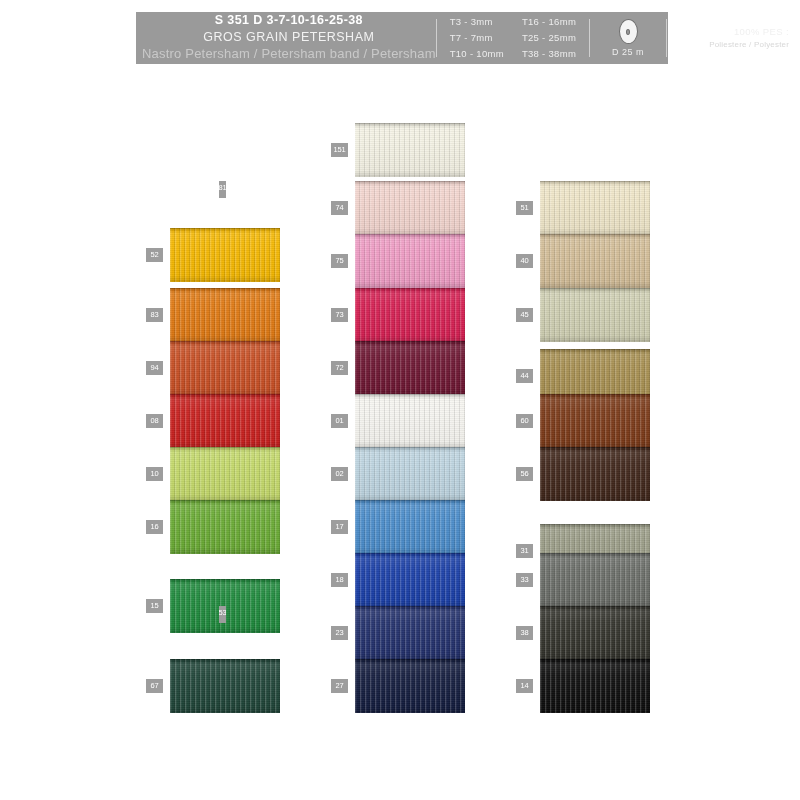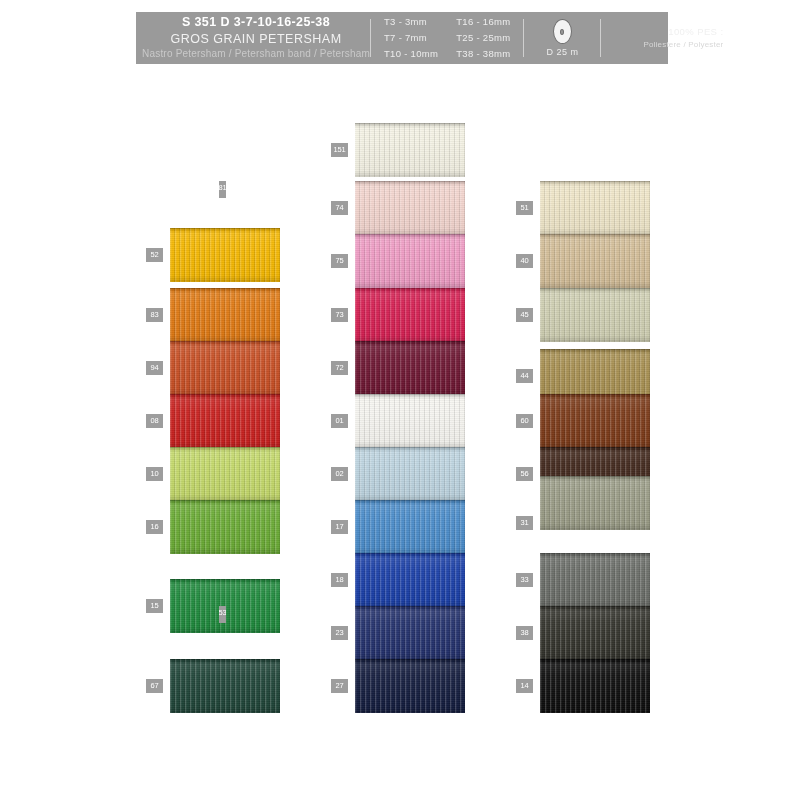--- a/index.html
+++ b/index.html
@@ -55,21 +55,21 @@
     white-space: nowrap;
   }
   #header-name {
     font-size: 12.5px;
     letter-spacing: 0.5px;
     color: #f2f2f2;
     line-height: 1.3;
     white-space: nowrap;
   }
   #header-subtitle {
-    font-size: 10px;
+    font-size: 13px;
     color: #c9c9c9;
     letter-spacing: 0.2px;
     line-height: 1.4;
     white-space: nowrap;
   }
 
   
   #header-sizes {
     flex: 1 1 auto;
     flex-direction: row;
@@ -379,21 +379,21 @@
         <div class="swatch-chip" style="background-color: rgb(167, 143, 80);"></div>
       </div>
       <div class="swatch-row" style="top: 394px;">
         <div class="swatch-label">60</div>
         <div class="swatch-chip" style="background-color: rgb(124, 58, 24);"></div>
       </div>
       <div class="swatch-row" style="top: 447px;">
         <div class="swatch-label">56</div>
         <div class="swatch-chip" style="background-color: rgb(64, 38, 26);"></div>
       </div>
-      <div class="swatch-row" style="top: 476px; align-items: flex-end;">
+      <div class="swatch-row" style="top: 524px;">
         <div class="swatch-label">31</div>
         <div class="swatch-chip" style="background-color: rgb(154, 156, 134);"></div>
       </div>
       <div class="swatch-row" style="top: 553px;">
         <div class="swatch-label">33</div>
         <div class="swatch-chip" style="background-color: rgb(106, 109, 104);"></div>
       </div>
       <div class="swatch-row" style="top: 606px;">
         <div class="swatch-label">38</div>
         <div class="swatch-chip" style="background-color: rgb(51, 51, 44);"></div>

